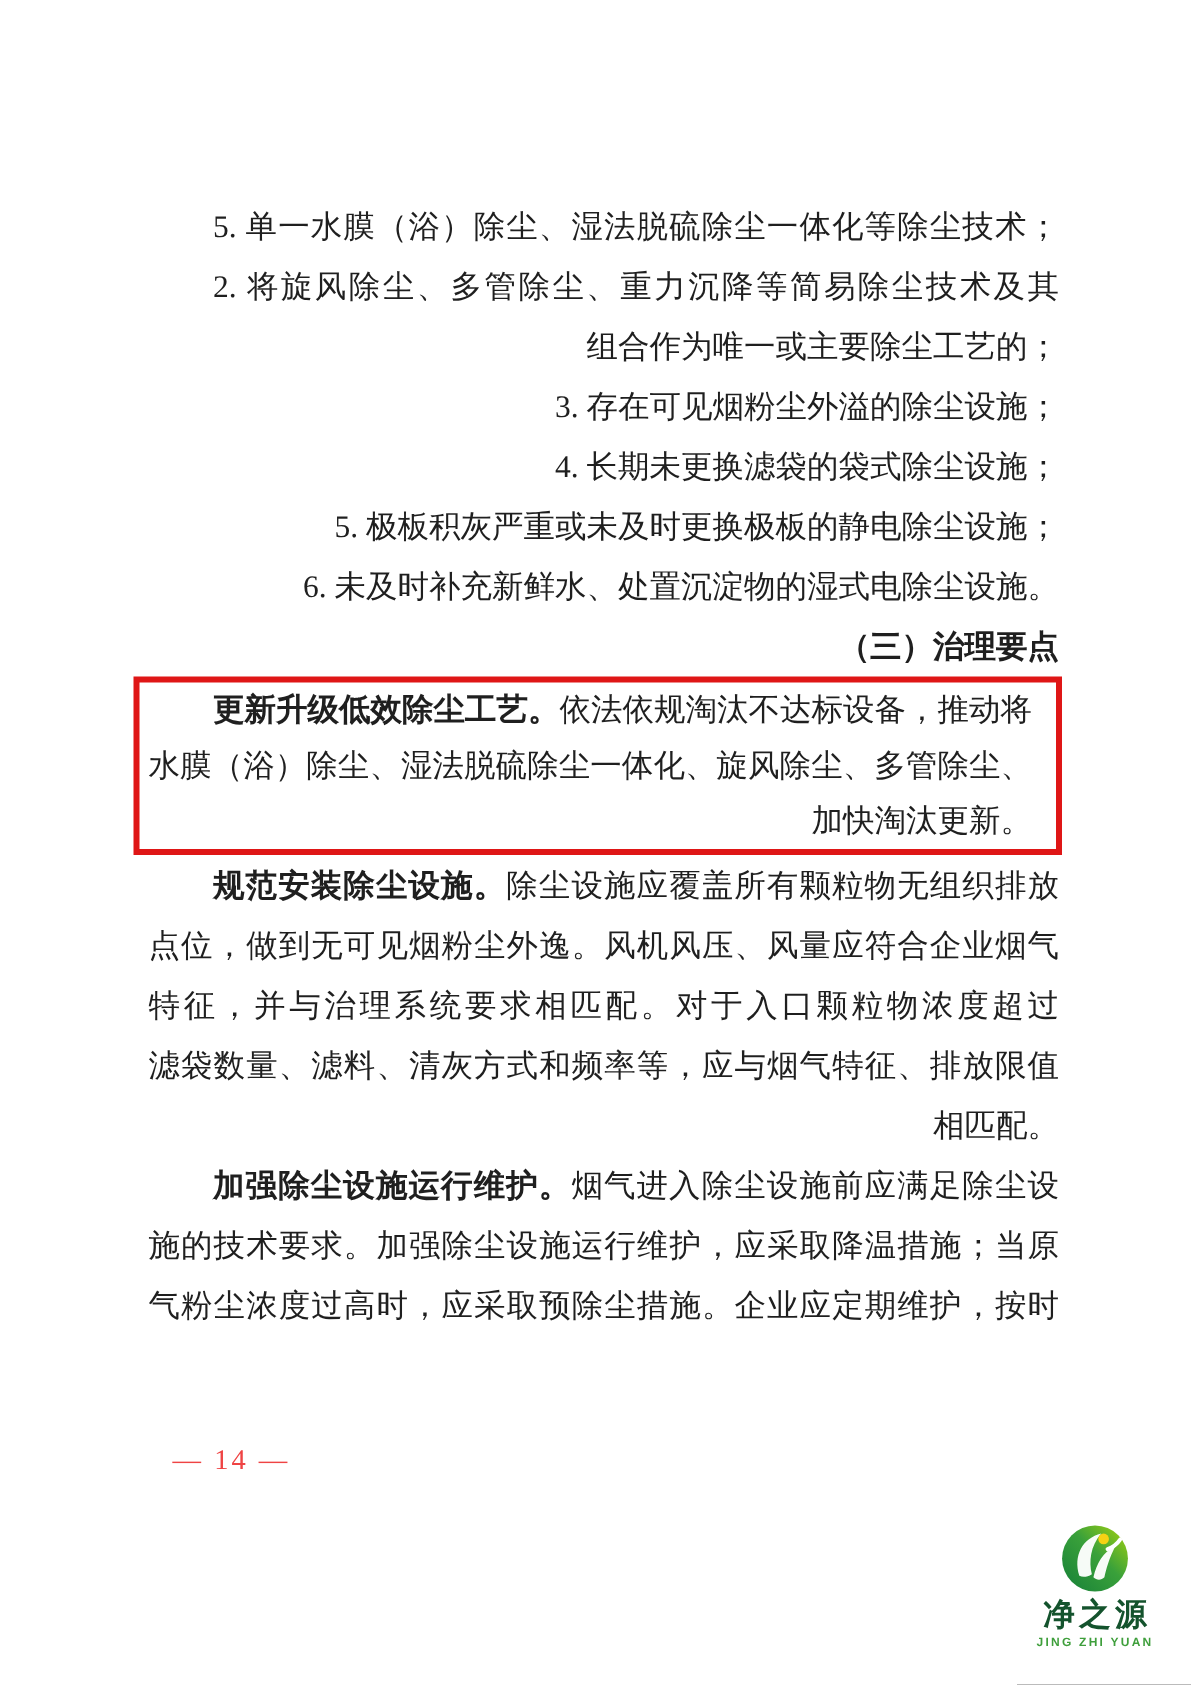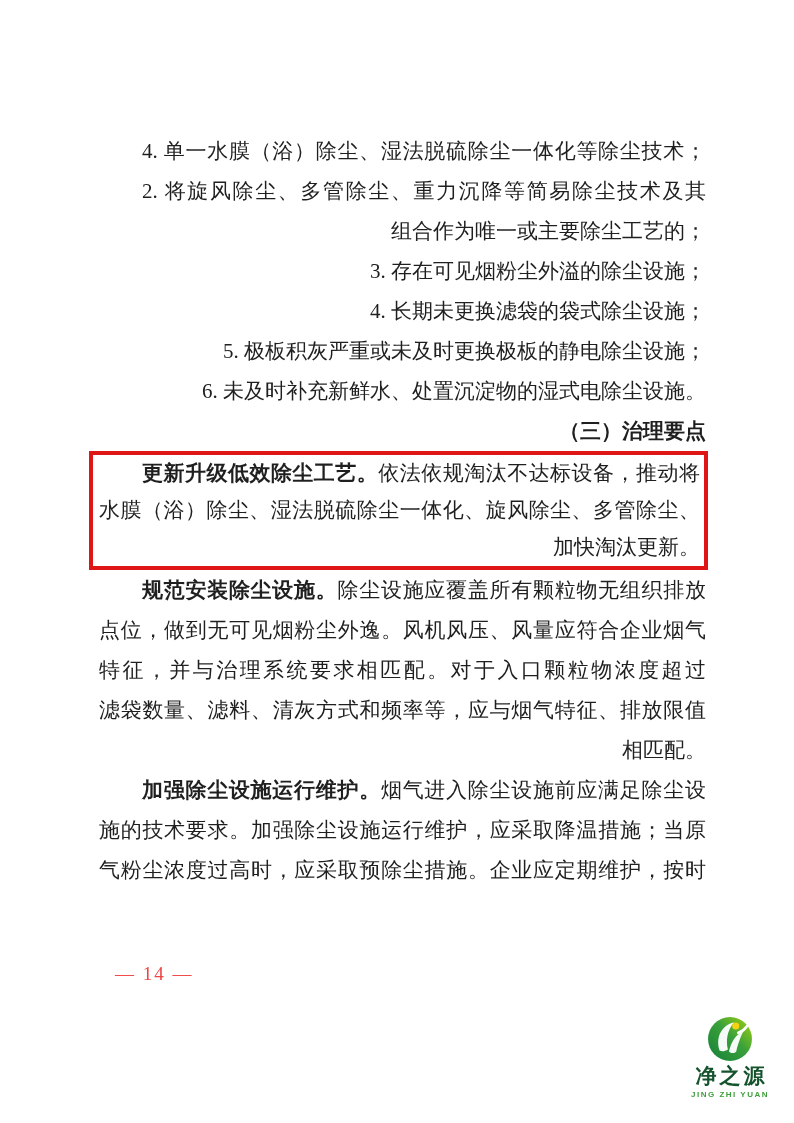--- a/index.html
+++ b/index.html
@@ -26,21 +26,21 @@
   .j{
     text-align:justify;
     text-align-last:justify;
   }
   .ind{ text-indent:43px; }
   .bold,.b{ font-weight:700; }
   .redbox{
     border:4px solid #df1616;
     margin-left:-10px;
     margin-right:-2px;
-    padding:0 4px 0 6px;
+    padding:0 16px 0 6px;
   }
   .redbox .ln{
     line-height:37px;
     height:37px;
   }
   sup.ss{
     font-size:12px;
     line-height:0;
     vertical-align:super;
     margin-right:5px;
@@ -78,21 +78,21 @@
     font-family:"Liberation Sans","DejaVu Sans",sans-serif;
   }
 </style>
 </head>
 <body>
 
 <div class="page">
 
   <div class="col">
 
-    <div class="ln j ind">4. 单一水膜（浴）除尘、湿法脱硫除尘一体化等除尘技术；</div>
+    <div class="ln j ind">5. 单一水膜（浴）除尘、湿法脱硫除尘一体化等除尘技术；</div>
     <div class="ln j ind">2. 将旋风除尘、多管除尘、重力沉降等简易除尘技术及其</div>
     <div class="ln">组合作为唯一或主要除尘工艺的；</div>
     <div class="ln ind">3. 存在可见烟粉尘外溢的除尘设施；</div>
     <div class="ln ind">4. 长期未更换滤袋的袋式除尘设施；</div>
     <div class="ln ind">5. 极板积灰严重或未及时更换极板的静电除尘设施；</div>
     <div class="ln ind">6. 未及时补充新鲜水、处置沉淀物的湿式电除尘设施。</div>
     <div class="ln ind bold">（三）治理要点</div>
 
     <div class="redbox">
       <div class="ln j ind">

